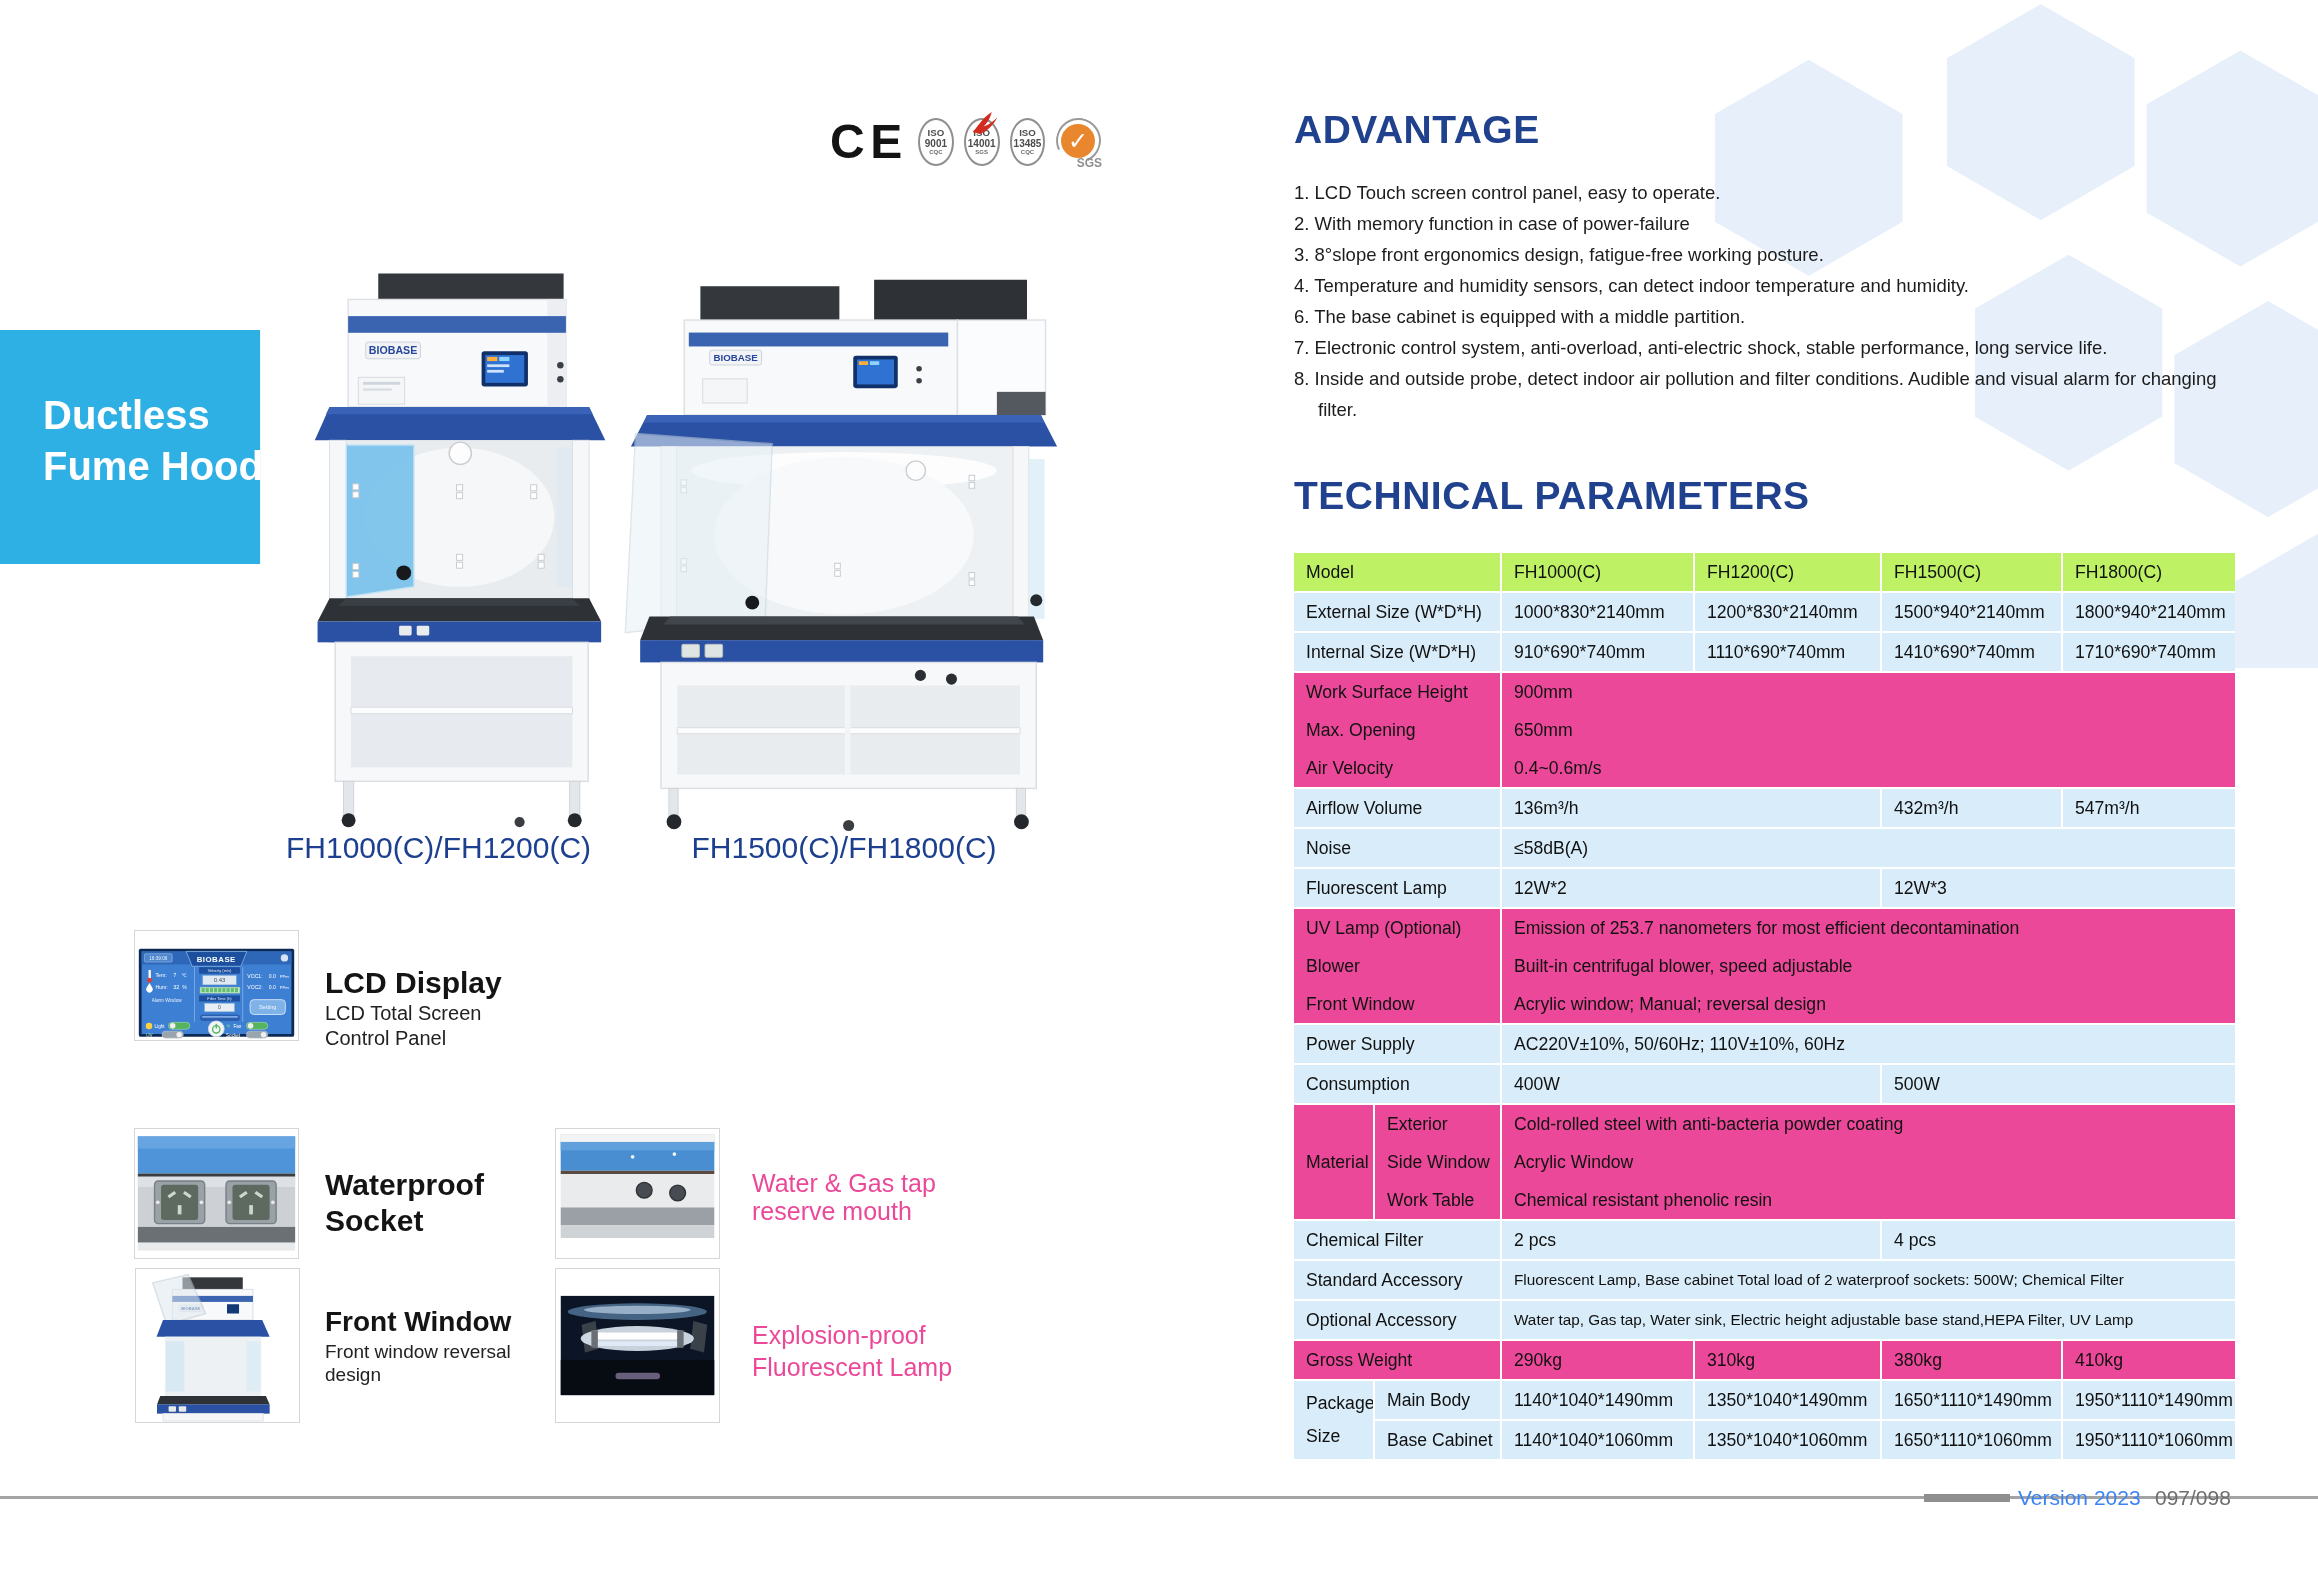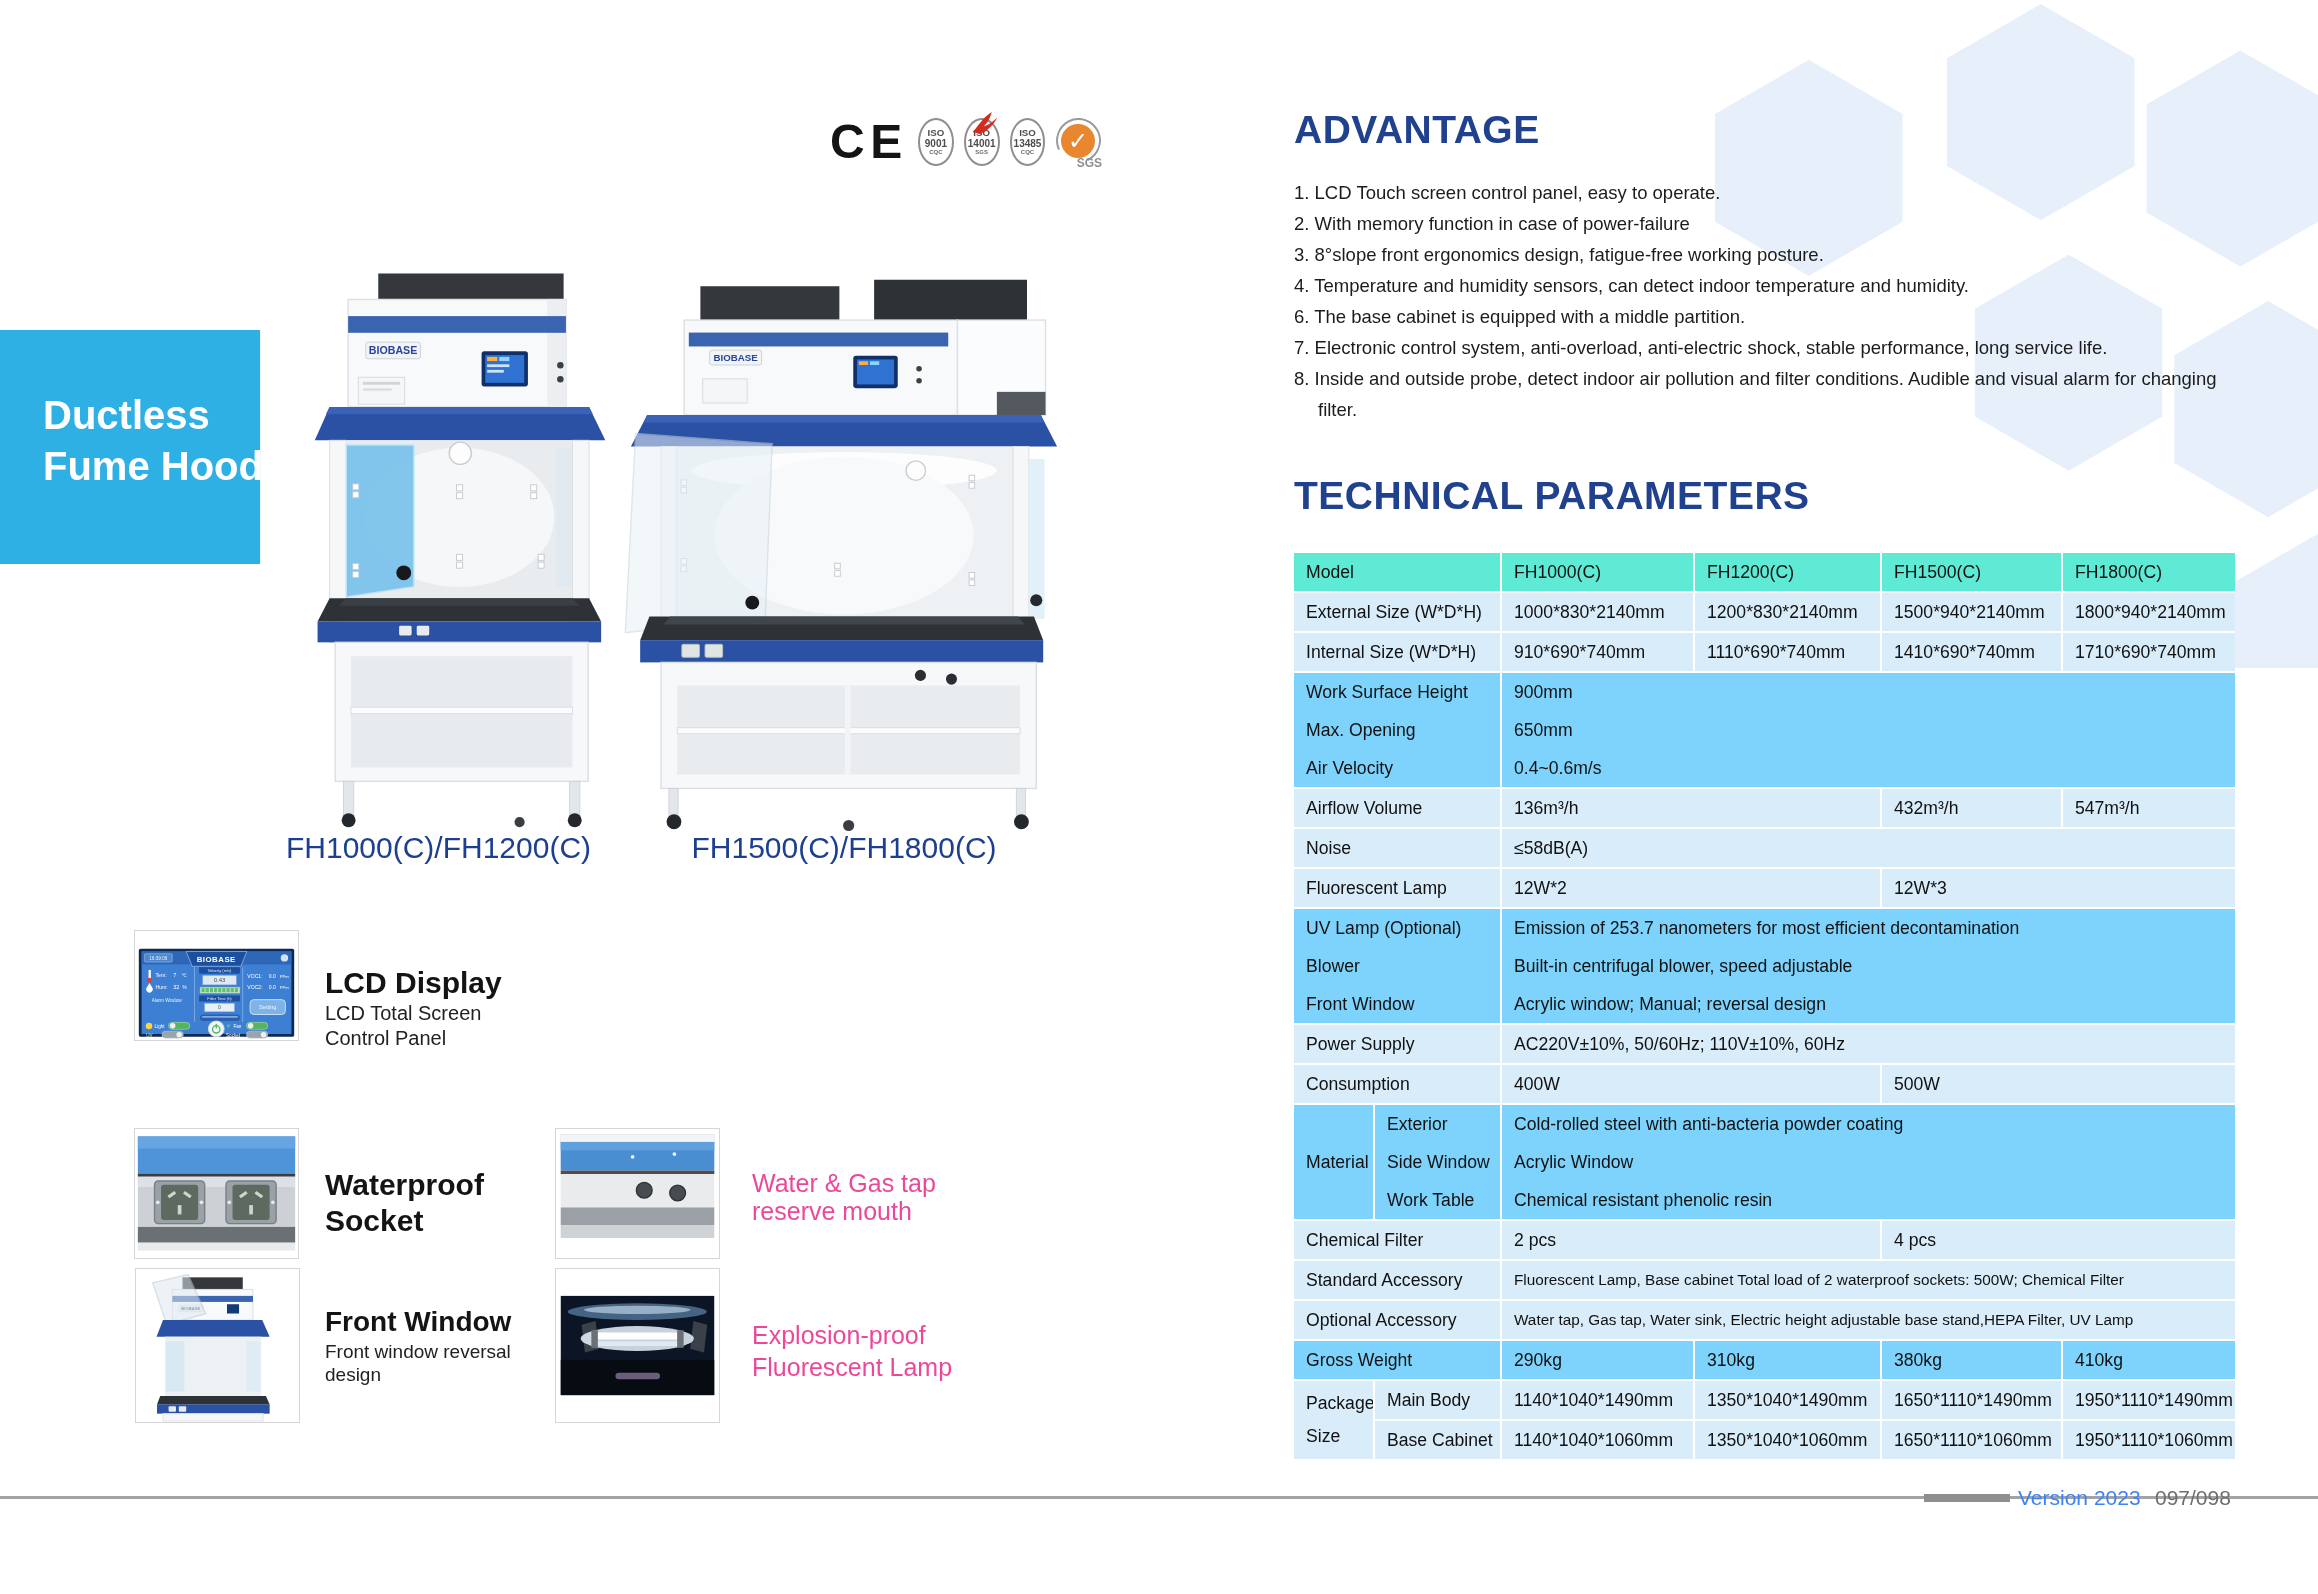--- a/index.html
+++ b/index.html
@@ -32,23 +32,23 @@
   
   .thumb{background:#fff;border:0.9px solid #d6d6d6;box-sizing:border-box;}
   .feat-title{font-size:30px;font-weight:700;color:#141414;line-height:36px;}
   .feat-title-sm{font-size:25px;font-weight:400;color:#ec4899;line-height:30px;}
   .feat-sub{font-size:20px;font-weight:400;color:#222;line-height:25px;}
   
   #tech-table{border-collapse:separate;border-spacing:0;table-layout:fixed;width:940px;}
   #tech-table td{height:38px;font-size:17.6px;color:#111;padding:0 2.8px 0 12px;vertical-align:middle;
                  border-right:2.3px solid #fff;overflow:hidden;white-space:nowrap;}
   #tech-table tr>td:last-child{border-right:none;}
-  tr.hdr td{background:#5eead4;}
+  tr.hdr td{background:#bef264;}
   tr.lt  td{background:#d8ecf9;}
-  tr.md  td{background:#7dd3fc;}
+  tr.md  td{background:#ec4899;}
   tr.sep>td{border-bottom:2.3px solid #fff;}
   #tech-table td.bb{border-bottom:2.3px solid #fff;}
   #tech-table td.pkg{border-bottom:none;white-space:pre-line;line-height:33px;}
   #tech-table td.sm{font-size:15.3px;}
   
   #footer-line{left:0;top:1496px;width:2333px;height:3.2px;background:#a3a3a3;}
   #footer-bar{left:1924px;top:1494px;width:86px;height:8px;background:#8f8f8f;}
   .footer-text{font-size:21px;color:#3b82f6;}
 </style>
 </head>

